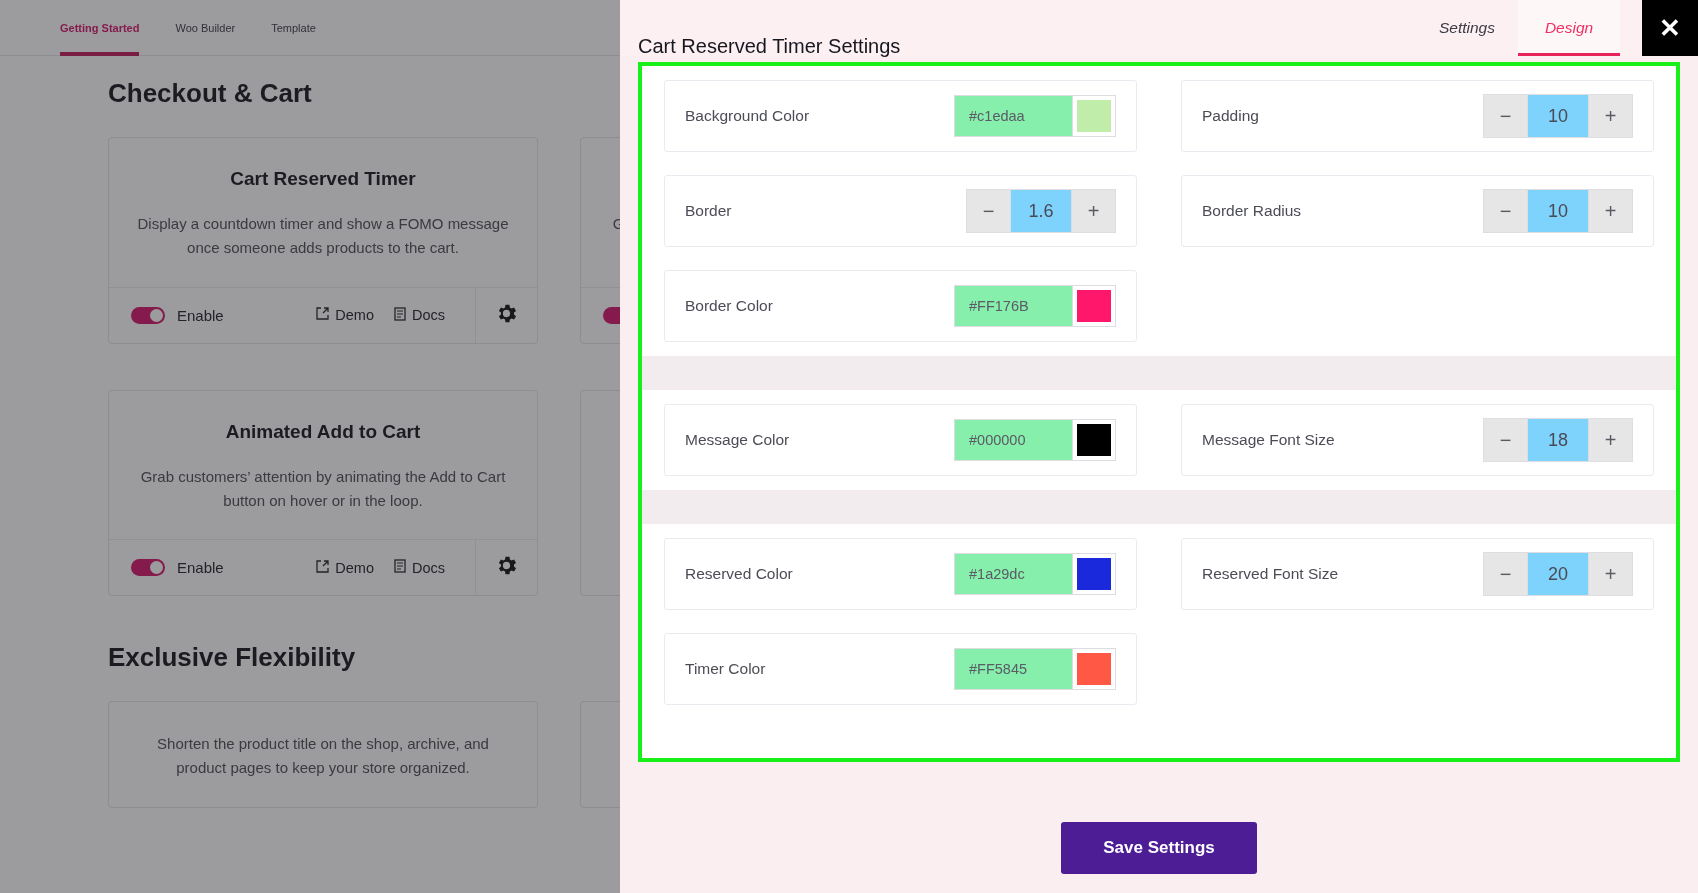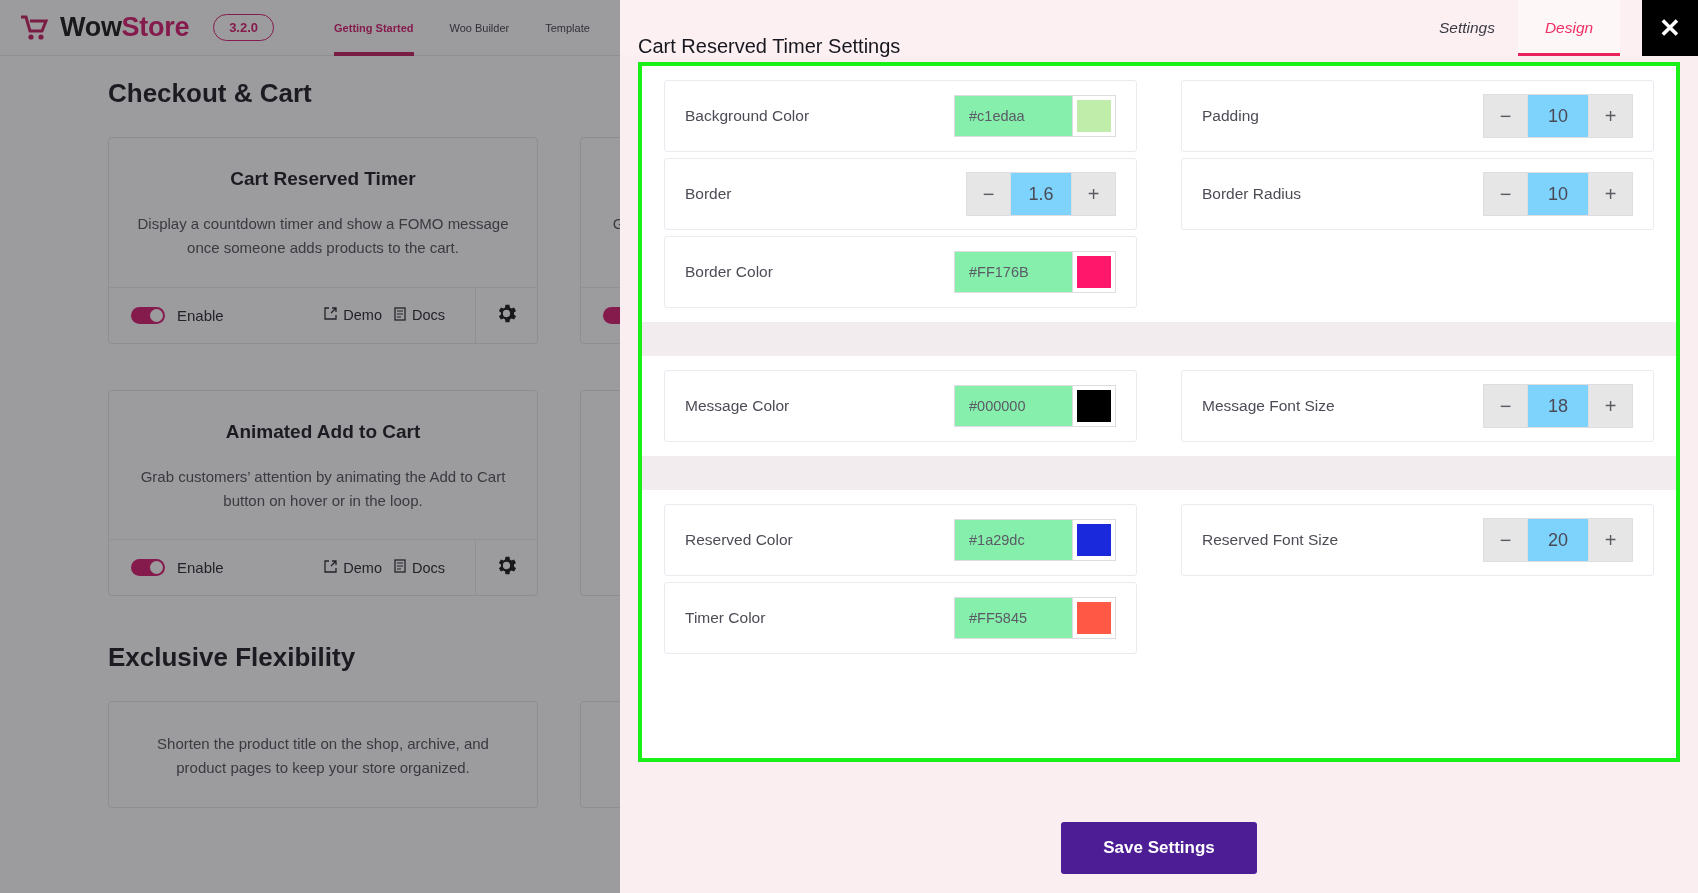--- a/index.html
+++ b/index.html
@@ -63,21 +63,21 @@
   }
   .toggle {
     width: 34px; height: 17px; border-radius: 10px; background: #d4146a;
     position: relative; flex: none;
   }
   .toggle::after {
     content: ""; position: absolute; right: 2px; top: 2px;
     width: 13px; height: 13px; border-radius: 50%; background: #fff;
   }
   .foot-label { font-size: 15px; color: #22222b; }
-  .foot-links { margin-left: auto; display: flex; align-items: center; gap: 12px; padding-right: 18px; justify-content: flex-end;}
+  .foot-links { margin-left: auto; display: flex; align-items: center; gap: 20px; padding-right: 18px; justify-content: flex-end;}
   .foot-link { font-size: 14.5px; color: #22222b; display: flex; align-items: center; gap: 6px; }
   .gear-cell {
     border-left: 1px solid #e9e9ee; width: 62px; height: 56px;
     display: flex; align-items: center; justify-content: center; flex: none;
   }
   .gear { font-size: 25px; color: #111; line-height: 1; }
   .sect-gap { height: 46px; }
 
   
   .overlay {
@@ -127,21 +127,21 @@
     background: #ffffff;
     height: 700px;
     padding: 0;
     overflow: hidden;
   }
 
   .grp { background: #fff; padding: 14px 22px 14px 22px; }
   .grp-sep { height: 34px; background: #f3ecee; }
 
   .grid2 { display: flex; gap: 44px; }
-  .col { flex: 1; display: flex; flex-direction: column; gap: 6px; }
+  .col { flex: 1; display: flex; flex-direction: column; gap: 23px; }
 
   .field {
     border: 1px solid #eceaf0;
     border-radius: 3px;
     height: 72px;
     display: flex; align-items: center;
     padding: 0 20px;
     background: #fff;
   }
   .field-label { font-size: 15.5px; color: #4c4c56; }
@@ -190,31 +190,20 @@
   }
 </style>
 </head>
 <body>
 
 <div id="root">
 
   <div class="bg-page">
 
     <div class="bg-topbar">
-      <div class="brand">
-        <span class="brand-mark">
-          <svg width="30" height="26" viewBox="0 0 30 26">
-            <path d="M1 2 h5 l4 14 h12 l4 -10 h-16" fill="none" stroke="#c2185b" stroke-width="3"></path>
-            <circle cx="11" cy="22" r="2.6" fill="#c2185b"></circle>
-            <circle cx="21" cy="22" r="2.6" fill="#c2185b"></circle>
-          </svg>
-        </span>
-        <span class="brand-text"><span>Wow</span><span class="accent">Store</span></span>
-        <span class="version-pill">3.2.0</span>
-      </div>
       <div class="bg-nav">
         <div class="bg-nav-item active">Getting Started</div>
         <div class="bg-nav-item">Woo Builder</div>
         <div class="bg-nav-item">Template</div>
       </div>
     </div>
 
     <div class="bg-body">
 
       <div class="sect-title">Checkout &amp; Cart</div>

